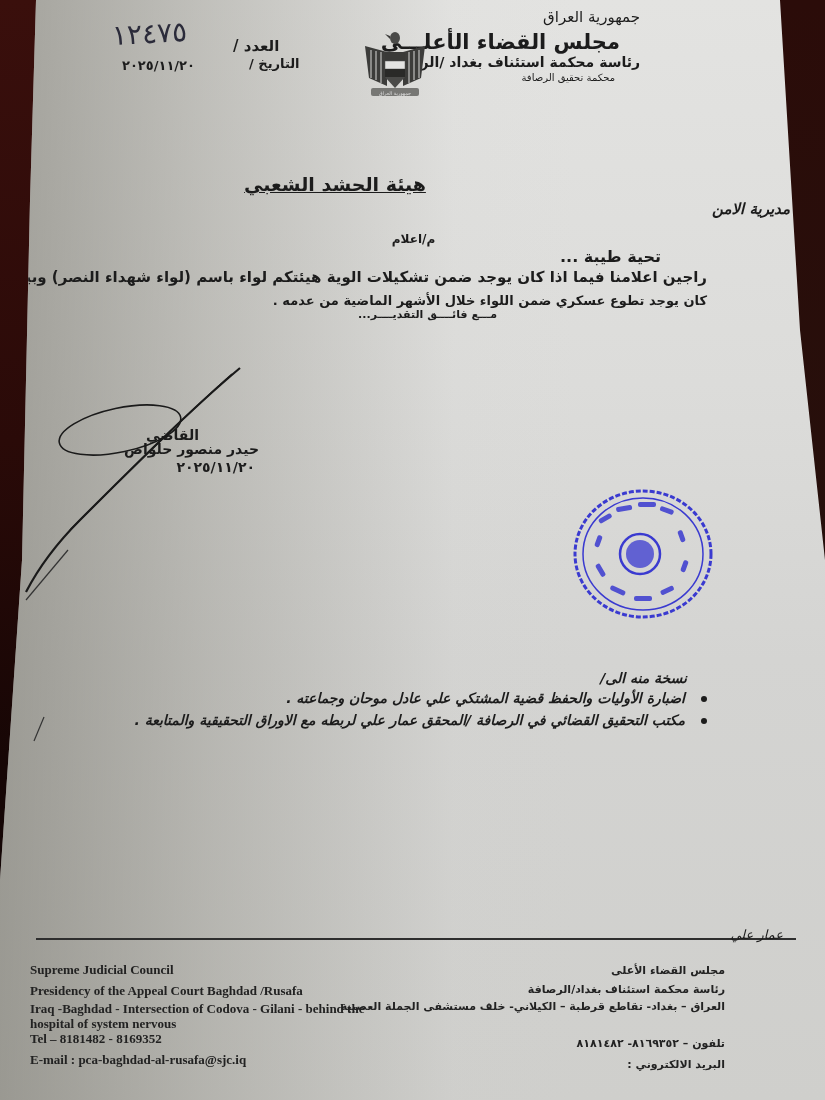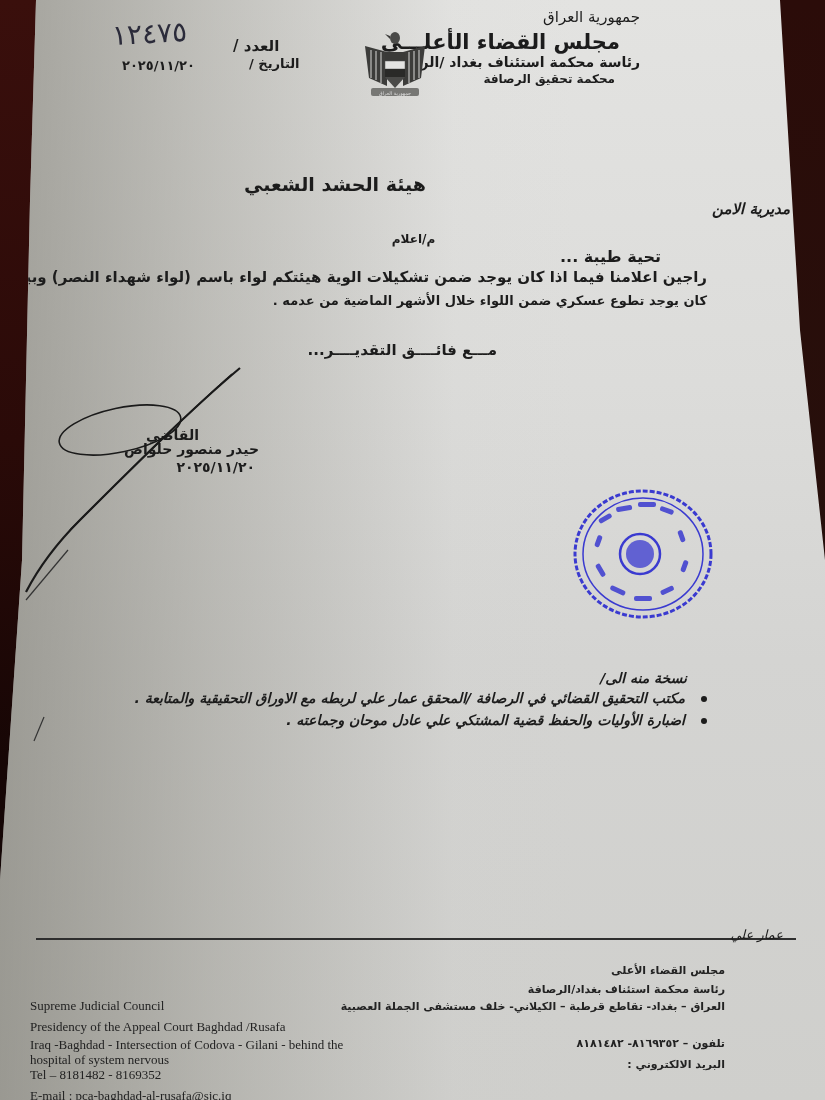--- a/index.html
+++ b/index.html
@@ -23,44 +23,44 @@
       background:
         linear-gradient(90deg, rgba(110,108,98,0.55) 0%, rgba(130,128,118,0.35) 25%, rgba(200,200,196,0.05) 55%, rgba(0,0,0,0) 70%),
         linear-gradient(180deg, #e3e3e1 0%, #dcdcda 35%, #d4d4d2 60%, #cfcfcc 100%);
     }
     .txt { position: absolute; color: #1c1c1c; direction: rtl; white-space: nowrap; }
 
     
     .hdr-country { right: 185px; top: 8px; font-size: 15px; }
     .hdr-council { right: 205px; top: 30px; font-size: 21px; font-weight: bold; letter-spacing: 0.5px; }
     .hdr-presidency { right: 185px; top: 54px; font-size: 14px; font-weight: bold; }
-    .hdr-court { right: 210px; top: 72px; font-size: 12px; font-weight: bold; }
+    .hdr-court { right: 210px; top: 72px; font-size: 10px; font-weight: normal; }
 
     
     .hdr-number-label { left: 233px; top: 37px; font-size: 15px; font-weight: bold; }
     .hdr-number-value {
       left: 112px; top: 17px; font-size: 28px; color: #2b2b3a;
       font-family: "DejaVu Serif", serif; letter-spacing: 4px; direction: ltr;
       transform: rotate(-3deg);
     }
     .hdr-date-label { left: 218px; top: 56px; font-size: 13px; font-weight: bold; margin-left: 31px; }
     .hdr-date-value { left: 122px; top: 58px; font-size: 13px; font-weight: bold; direction: ltr; letter-spacing: 1px; }
 
     
     .emblem { position: absolute; left: 357px; top: 28px; width: 76px; height: 72px; }
 
     
-    .rec-1 { left: 0; width: 670px; text-align: center; top: 173px; font-size: 19px; font-weight: bold; }
+    .rec-1 { left: 0; width: 670px; text-align: center; top: 173px; font-size: 19px; font-weight: bold; text-decoration: underline; }
     .rec-2 { left: 0; width: 790px; text-align: right; top: 200px; font-size: 15px; font-weight: bold; font-style: italic; }
     .rec-3 { left: 0; width: 790px; text-align: center; top: 232px; font-size: 12px; font-weight: bold; padding-left: 37px; }
 
     .greeting { right: 164px; top: 247px; font-size: 16px; font-weight: bold; }
     .body-1 { right: 118px; top: 268px; font-size: 15px; font-weight: bold; }
     .body-2 { right: 118px; top: 293px; font-size: 13px; font-weight: bold; }
-    .closing { right: 328px; top: 341px; font-size: 15px; font-weight: bold; letter-spacing: 1px; }
+    .closing { right: 328px; top: 308px; font-size: 11px; font-weight: bold; letter-spacing: 1px; }
 
     
     .sig-title { right: 626px; top: 427px; font-size: 14px; font-weight: bold; }
     .sig-name { right: 566px; top: 441px; font-size: 14px; font-weight: bold; }
     .sig-date { right: 570px; top: 459px; font-size: 14px; font-weight: bold; direction: ltr; letter-spacing: 1px; }
     .signature { position: absolute; left: 0; top: 360px; width: 260px; height: 260px; pointer-events: none; }
 
     
     .stamp { position: absolute; left: 568px; top: 484px; width: 150px; height: 140px; }
 
@@ -71,21 +71,21 @@
     .cc-list li .bullet { position: absolute; right: 0; top: 6px; width: 6px; height: 6px; border-radius: 50%; background: #1c1c1c; }
 
     
     .pen-mark { position: absolute; left: 30px; top: 715px; width: 20px; height: 30px; }
 
     
     .footer-line { position: absolute; left: 36px; top: 938px; width: 760px; height: 2px; background: #2e2e2e; }
     .footer-signer { right: 42px; top: 927px; font-size: 13px; font-style: italic; }
 
     
-    .en { position: absolute; direction: ltr; font-family: "Liberation Serif", serif; font-weight: normal; color: #222; white-space: nowrap; font-size: 13px; margin-top: 36px; }
+    .en { position: absolute; direction: ltr; font-family: "Liberation Serif", serif; font-weight: bold; color: #222; white-space: nowrap; font-size: 13px; }
     .en-1 { left: 30px; top: 962px; }
     .en-2 { left: 30px; top: 983px; }
     .en-3 { left: 30px; top: 1001px; }
     .en-4 { left: 30px; top: 1016px; }
     .en-5 { left: 30px; top: 1031px; }
     .en-6 { left: 30px; top: 1052px; }
 
     
     .ar-f { position: absolute; direction: rtl; color: #222; white-space: nowrap; font-size: 11px; font-weight: bold; }
     .ar-1 { right: 100px; top: 964px; }
@@ -170,25 +170,25 @@
       <rect x="92" y="104" width="14" height="5" rx="2" transform="rotate(-25 99 106)"></rect>
       <rect x="108" y="50" width="12" height="5" rx="2" transform="rotate(70 114 52)"></rect>
       <rect x="110" y="80" width="12" height="5" rx="2" transform="rotate(-70 116 82)"></rect>
     </g>
   </svg>
 
   <div class="txt cc-label">نسخة منه الى/</div>
   <ul class="cc-list">
     <li>
       <span class="bullet"></span>
-      <span>مكتب التحقيق القضائي في الرصافة /المحقق عمار علي لربطه مع الاوراق التحقيقية  والمتابعة .</span>
+      <span>اضبارة الأوليات والحفظ قضية المشتكي علي عادل موحان وجماعته .</span>
     </li>
     <li>
       <span class="bullet"></span>
-      <span>اضبارة الأوليات والحفظ قضية المشتكي علي عادل موحان وجماعته .</span>
+      <span>مكتب التحقيق القضائي في الرصافة /المحقق عمار علي لربطه مع الاوراق التحقيقية  والمتابعة .</span>
     </li>
   </ul>
 
   <svg class="pen-mark" viewBox="0 0 20 30">
     <line x1="14" y1="2" x2="4" y2="26" stroke="#333" stroke-width="1.2"></line>
   </svg>
 
   <div class="footer-line"></div>
   <div class="txt footer-signer">عمار علي</div>
 

